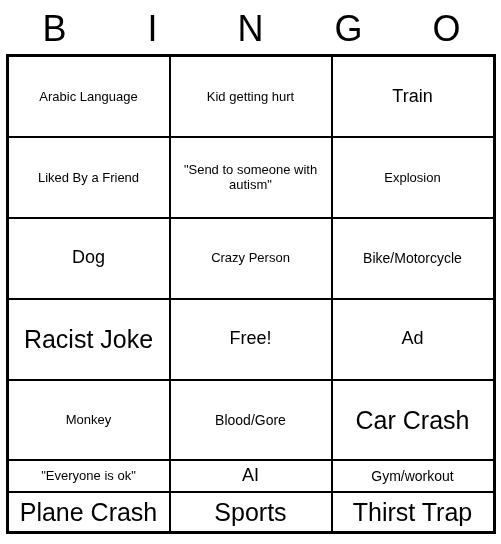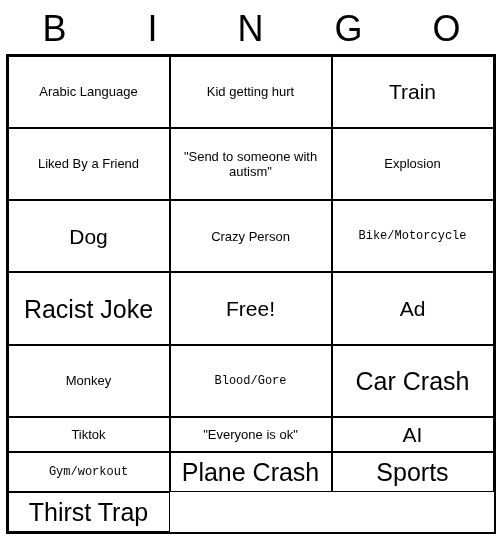--- a/index.html
+++ b/index.html
@@ -50,30 +50,29 @@
       align-items: center;
       justify-content: center;
       text-align: center;
       padding: 4px;
       font-size: 13px;
       color: #000;
       line-height: 1.2;
     }
 
     .bingo-cell.large-text {
-      font-size: 21px;
+      font-size: 18px;
     }
 
     .bingo-cell.medium-text {
       font-size: 25px;
     }
 
     .bingo-cell.small-text {
-      font-size: 12px;
-      font-family: Liberation Mono, monospace;
+      font-size: 14px;
     }
   </style>
 </head>
 <body>
 
 <div class="bingo-header">
   <span class="bingo-letter">B</span>
   <span class="bingo-letter">I</span>
   <span class="bingo-letter">N</span>
   <span class="bingo-letter">G</span>
@@ -89,20 +88,19 @@
     <div class="bingo-cell">Explosion</div>
     <div class="bingo-cell large-text">Dog</div>
     <div class="bingo-cell">Crazy Person</div>
     <div class="bingo-cell small-text">Bike/Motorcycle</div>
     <div class="bingo-cell medium-text">Racist Joke</div>
     <div class="bingo-cell large-text">Free!</div>
     <div class="bingo-cell large-text">Ad</div>
     <div class="bingo-cell">Monkey</div>
     <div class="bingo-cell small-text">Blood/Gore</div>
     <div class="bingo-cell medium-text">Car Crash</div>
-    <div class="bingo-cell">Tiktok</div>
     <div class="bingo-cell">"Everyone is ok"</div>
     <div class="bingo-cell large-text">AI</div>
     <div class="bingo-cell small-text">Gym/workout</div>
     <div class="bingo-cell medium-text">Plane Crash</div>
     <div class="bingo-cell medium-text">Sports</div>
     <div class="bingo-cell medium-text">Thirst Trap</div>
   </div>
 
 </body></html>

